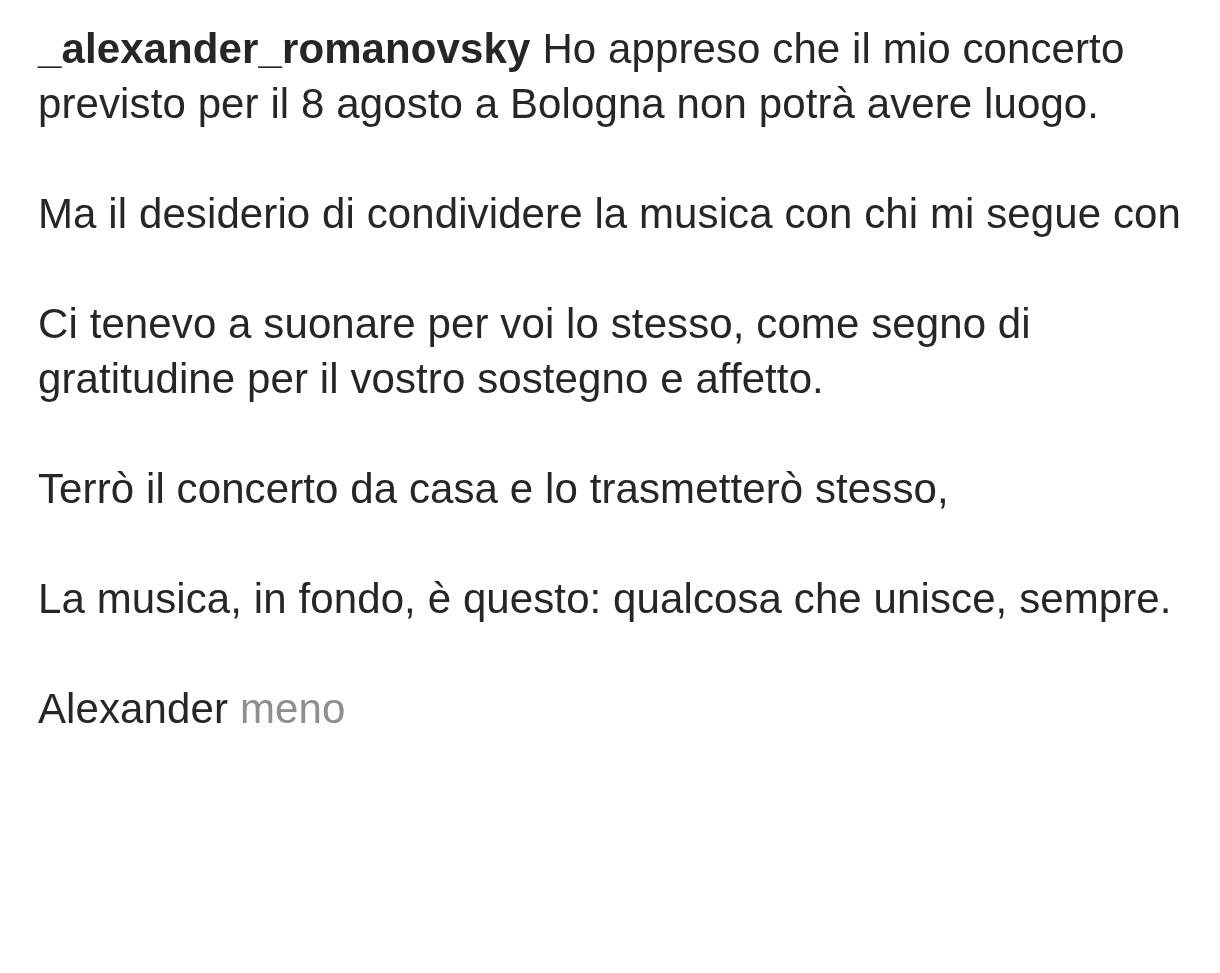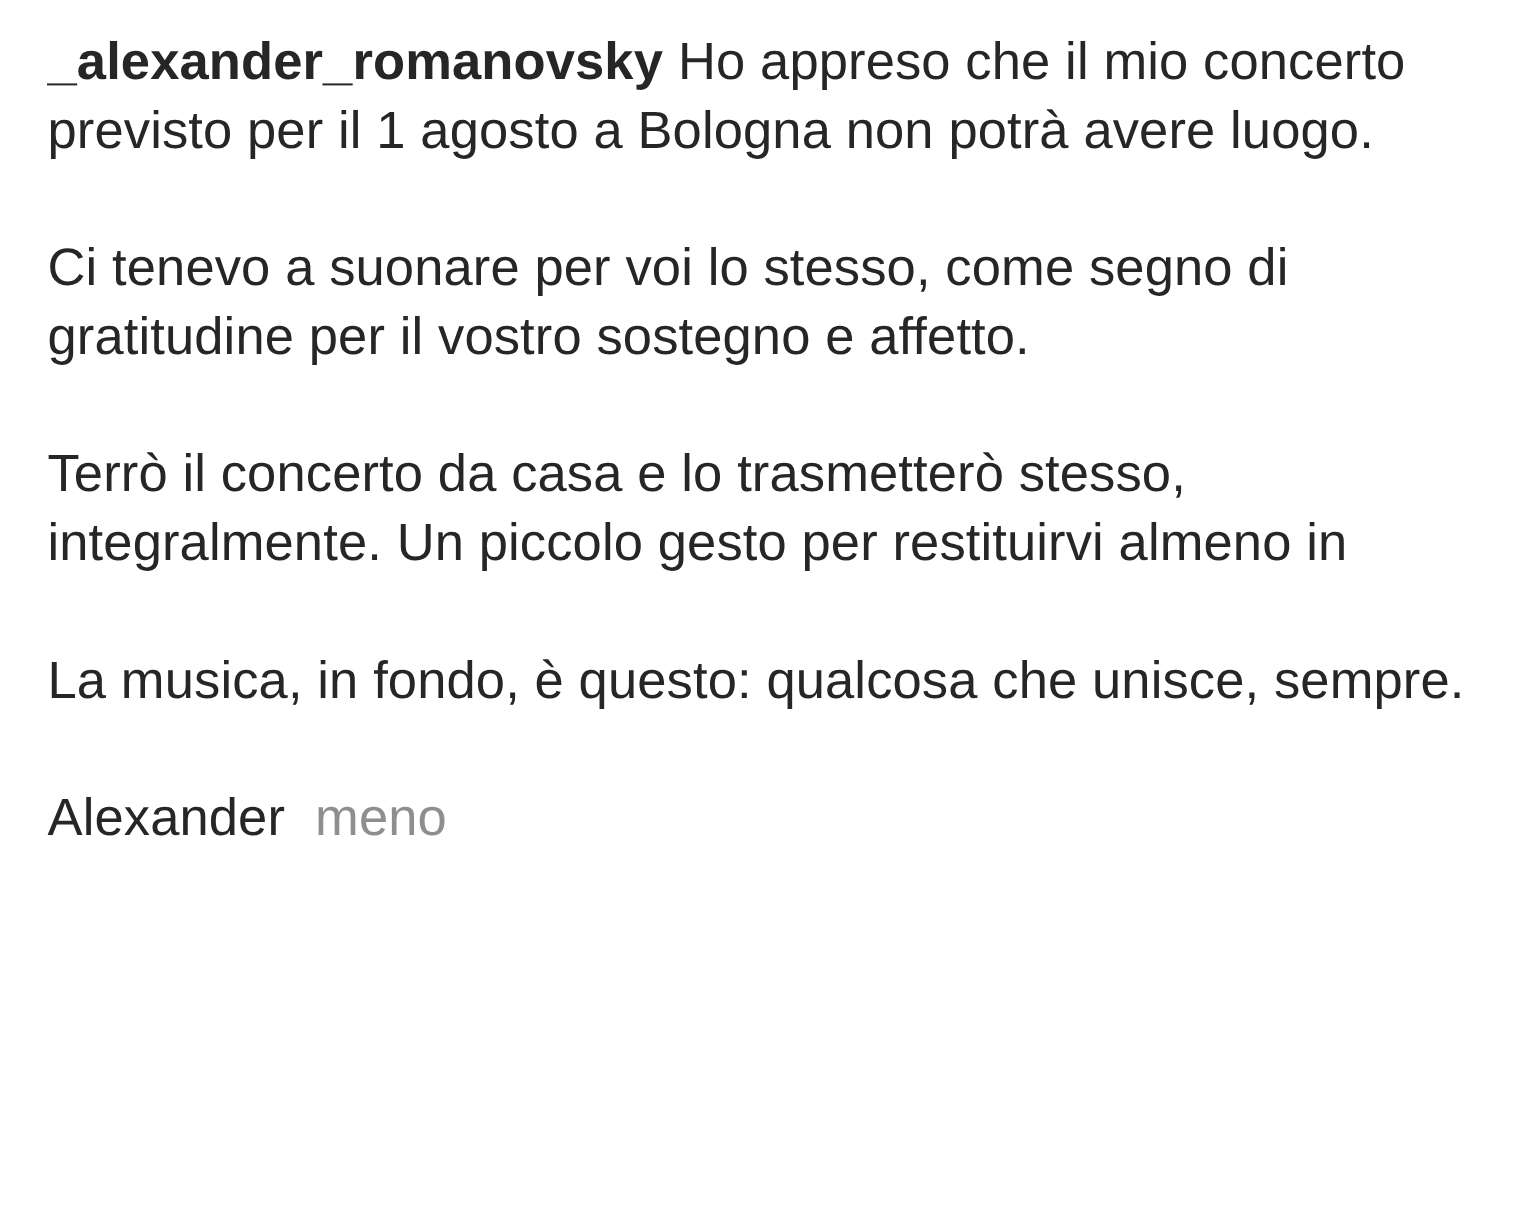--- a/index.html
+++ b/index.html
@@ -33,46 +33,46 @@
   }
   .username {
     font-weight: 700;
     cursor: pointer;
   }
   .rest-after-username {
     margin-left: 12px;
   }
   .less-link {
     color: #8e8e8e;
-    margin-left: 24px;
+    margin-left: 12px;
     cursor: pointer;
     text-decoration: none;
   }
 </style>
 </head>
 <body>
 
 <article class="caption">
 
   <p class="para">
     <span class="line"><b class="username">_alexander_romanovsky</b><span class="rest-after-username">Ho appreso che il mio concerto</span></span>
-    <span class="line">previsto per il 1 agosto a Bologna non potrà avere luogo.</span>
+    <span class="line">previsto per il 8 agosto a Bologna non potrà avere luogo.</span>
   </p>
 
   <p class="para">
+    <span class="line">Ma il desiderio di condividere la musica con chi mi segue con</span>
   </p>
 
   <p class="para">
     <span class="line">Ci tenevo a suonare per voi lo stesso, come segno di</span>
     <span class="line">gratitudine per il vostro sostegno e affetto.</span>
   </p>
 
   <p class="para">
     <span class="line">Terrò il concerto da casa e lo trasmetterò stesso,</span>
-    <span class="line">integralmente. Un piccolo gesto per restituirvi almeno in</span>
   </p>
 
   <p class="para">
     <span class="line">La musica, in fondo, è questo: qualcosa che unisce, sempre.</span>
   </p>
 
   <p class="para">
     <span class="line"><span>Alexander</span><a class="less-link">meno</a></span>
   </p>
 

